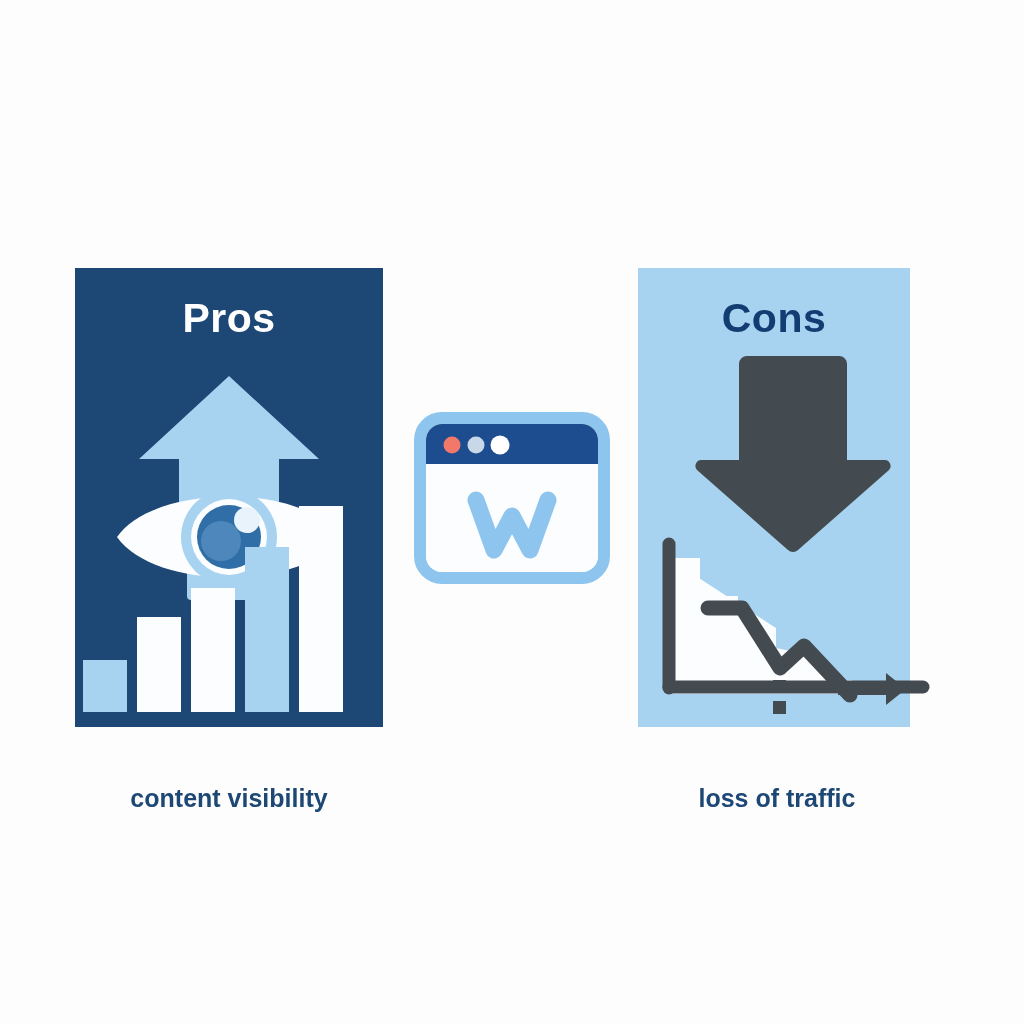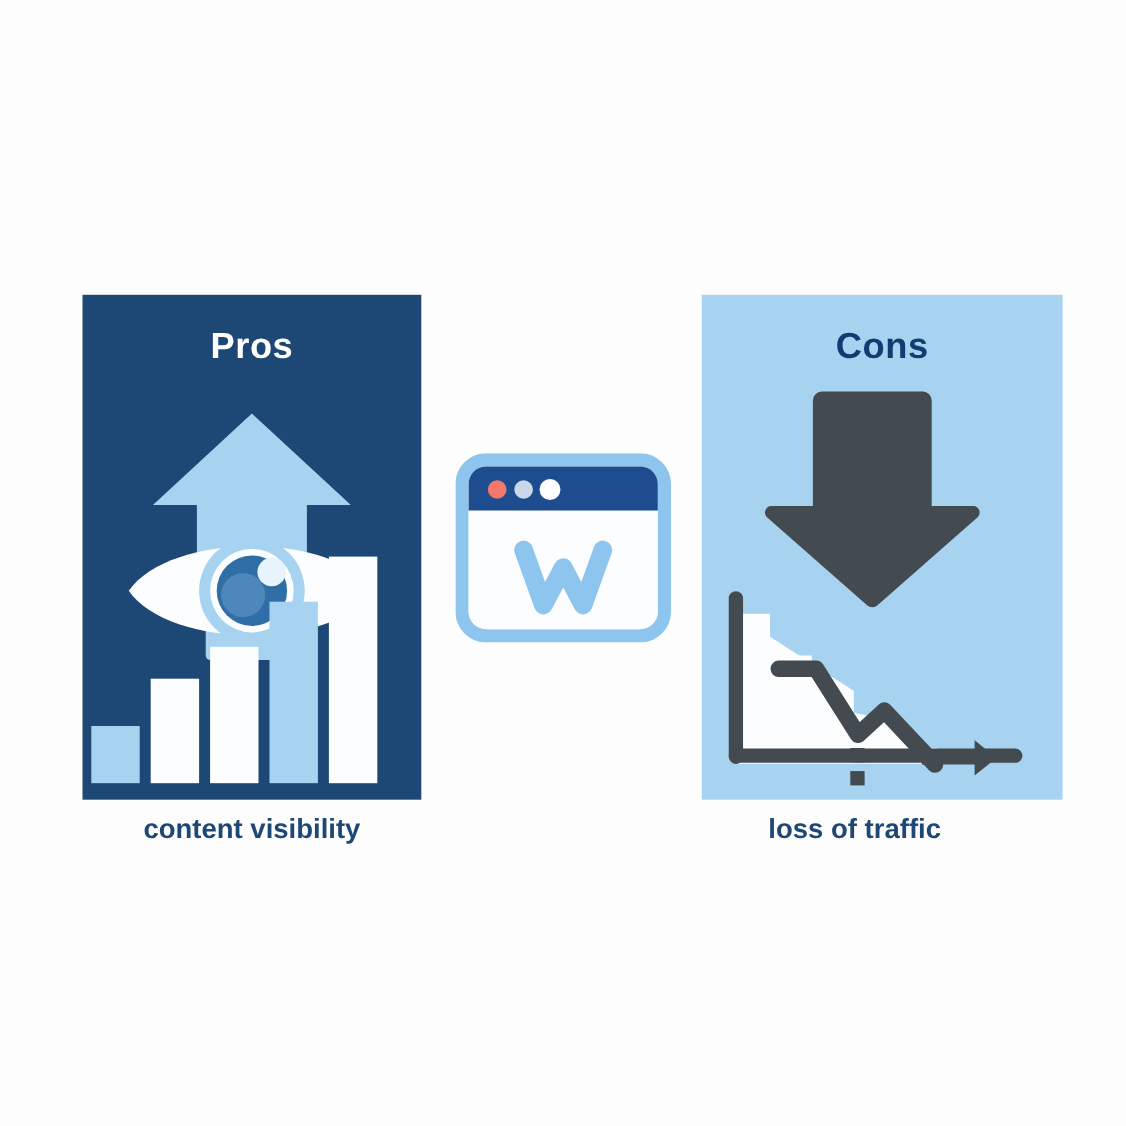--- a/index.html
+++ b/index.html
@@ -29,51 +29,52 @@
   #pros-panel {
     left: 75px;
     top: 268px;
     width: 308px;
     height: 459px;
     background: #1d4775;
   }
   #cons-panel {
     left: 638px;
     top: 268px;
-    width: 328px;
+    width: 272px;
     height: 459px;
     background: #a7d2f0;
   }
 
   .panel-title {
     position: absolute;
     left: 0;
     width: 100%;
     text-align: center;
     font-weight: bold;
-    font-size: 33px;
+    font-size: 41px;
     letter-spacing: 0.5px;
   }
   #pros-title {
     top: 27px;
     color: #ffffff;
   }
   #cons-title {
     top: 27px;
     color: #123d73;
   }
 
   
   .caption {
     position: absolute;
     text-align: center;
     font-weight: bold;
     font-size: 25px;
     color: #1d4775;
     white-space: nowrap;
+    margin-top: 44px;
   }
   #pros-caption {
     left: 75px;
     top: 740px;
     width: 308px;
   }
   #cons-caption {
     left: 622px;
     top: 740px;
     width: 310px;

